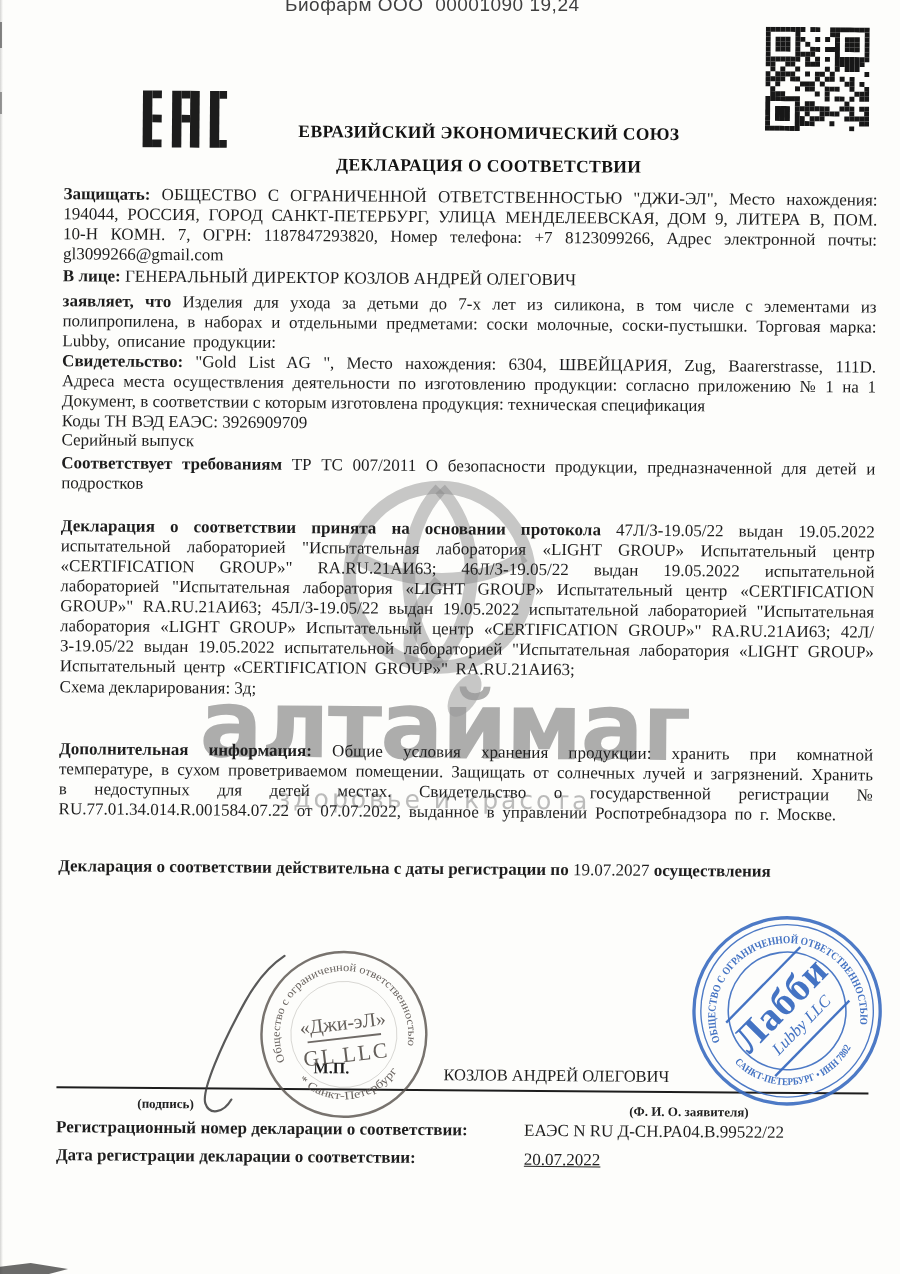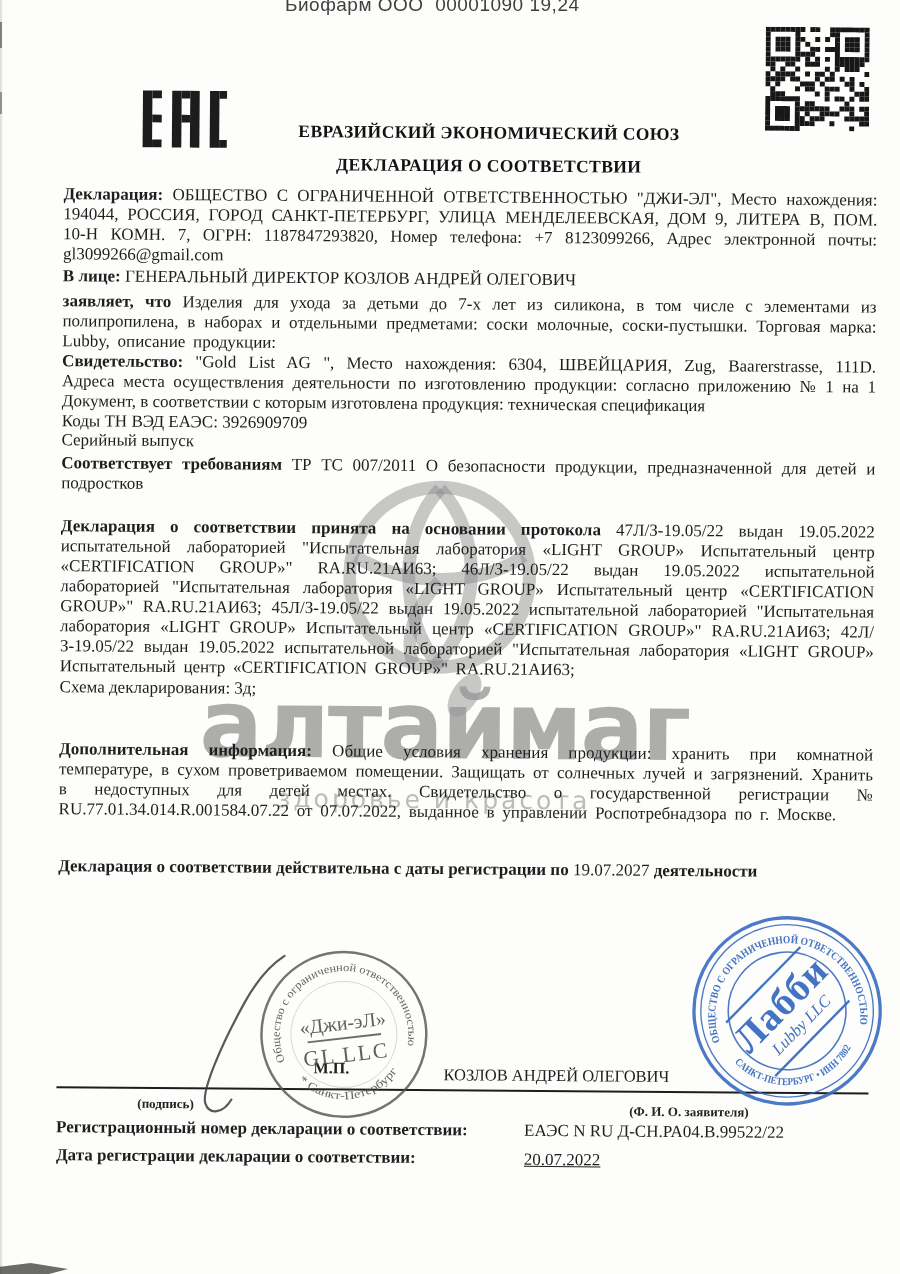--- a/index.html
+++ b/index.html
@@ -311,21 +311,21 @@
           <rect x="25" y="100" width="5" height="5"></rect>
           <rect x="30" y="100" width="5" height="5"></rect>
           <rect x="85" y="100" width="5" height="5"></rect>
         </svg>
     </div>
 
     <div class="title txt-layer" style="top:119px;">ЕВРАЗИЙСКИЙ ЭКОНОМИЧЕСКИЙ СОЮЗ</div>
     <div class="title txt-layer" style="top:152px;">ДЕКЛАРАЦИЯ О СООТВЕТСТВИИ</div>
 
     <div class="t j txt-layer" style="left:65px; top:184px; width:814px; height:82px;">
-      <span class="b">Декларация:</span>
+      <span class="b">Защищать:</span>
       <span>ОБЩЕСТВО С ОГРАНИЧЕННОЙ ОТВЕТСТВЕННОСТЬЮ "ДЖИ-ЭЛ", Место нахождения: 194044, РОССИЯ, ГОРОД САНКТ-ПЕТЕРБУРГ, УЛИЦА МЕНДЕЛЕЕВСКАЯ, ДОМ 9, ЛИТЕРА В, ПОМ. 10-Н КОМН. 7, ОГРН: 1187847293820, Номер телефона: +7 8123099266, Адрес электронной почты: gl3099266@gmail.com</span>
     </div>
 
     <div class="t txt-layer" style="left:65px; top:266px; width:814px;">
       <span class="b">В лице:</span>
       <span>ГЕНЕРАЛЬНЫЙ ДИРЕКТОР КОЗЛОВ АНДРЕЙ ОЛЕГОВИЧ</span>
     </div>
 
     <div class="t j txt-layer" style="left:65px; top:291px; width:814px; height:61px;">
       <span class="b">заявляет, что</span>
@@ -353,21 +353,21 @@
     <div class="t txt-layer" style="left:65px; top:677px; width:814px;">Схема декларирования: 3д;</div>
 
     <div class="t j txt-layer" style="left:65px; top:739px; width:814px; height:82px;">
       <span class="b">Дополнительная информация:</span>
       <span>Общие условия хранения продукции: хранить при комнатной температуре, в сухом проветриваемом помещении. Защищать от солнечных лучей и загрязнений. Хранить в недоступных для детей местах. Свидетельство о государственной регистрации № RU.77.01.34.014.R.001584.07.22 от 07.07.2022, выданное в управлении Роспотребнадзора по г. Москве.</span>
     </div>
 
     <div class="t txt-layer" style="left:65px; top:856px; width:814px;">
       <span class="b">Декларация о соответствии действительна с даты регистрации по</span>
       <span>19.07.2027</span>
-      <span class="b">деятельности</span>
+      <span class="b">осуществления</span>
     </div>
 
     <div class="rule"></div>
 
     <div class="t b txt-layer" style="left:322px; top:1056px; font-size:16px;">М.П.</div>
     <div class="t txt-layer" style="left:452px; top:1062px; font-size:16.5px;">КОЗЛОВ АНДРЕЙ ОЛЕГОВИЧ</div>
     <div class="t small-cap txt-layer" style="left:146px; top:1093px;">(подпись)</div>
     <div class="t small-cap txt-layer" style="left:638px; top:1097px; font-weight:700;">(Ф. И. О. заявителя)</div>
 
     <div class="t b txt-layer" style="left:65px; top:1117px; width:470px;">Регистрационный номер декларации о соответствии:</div>

